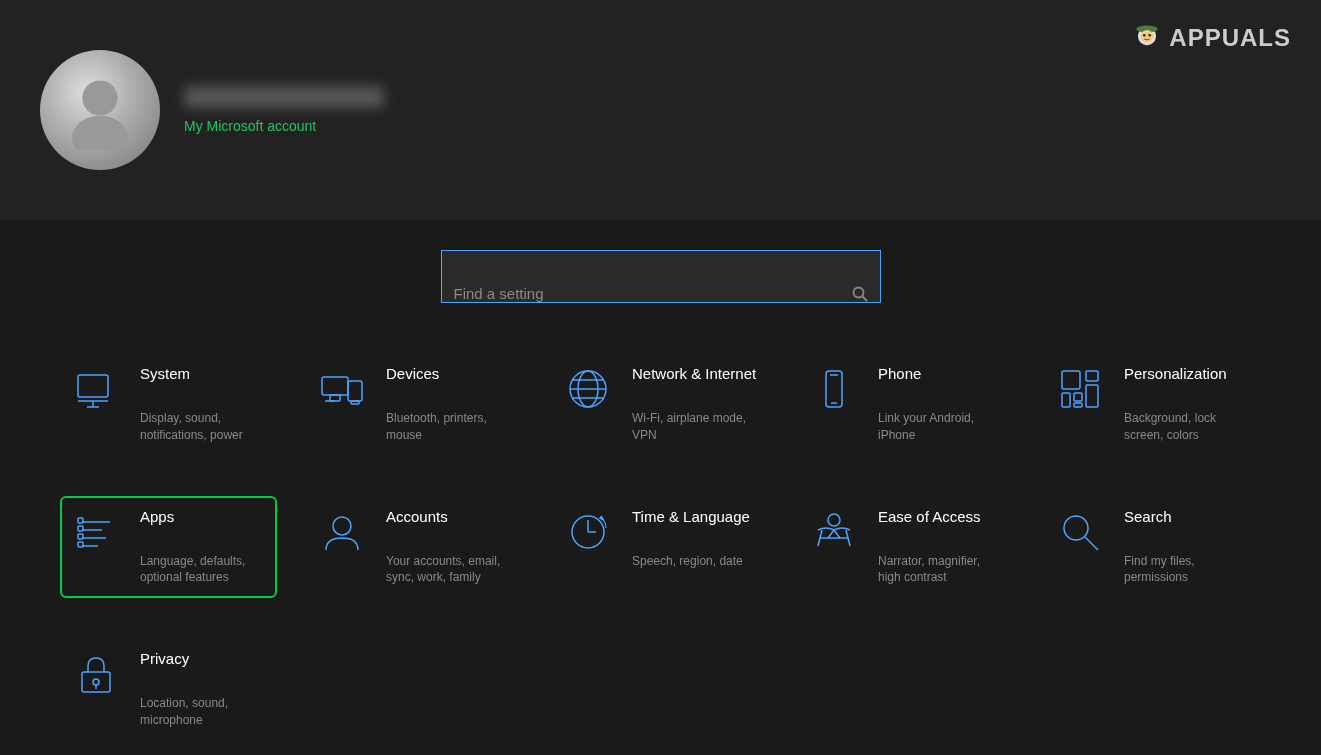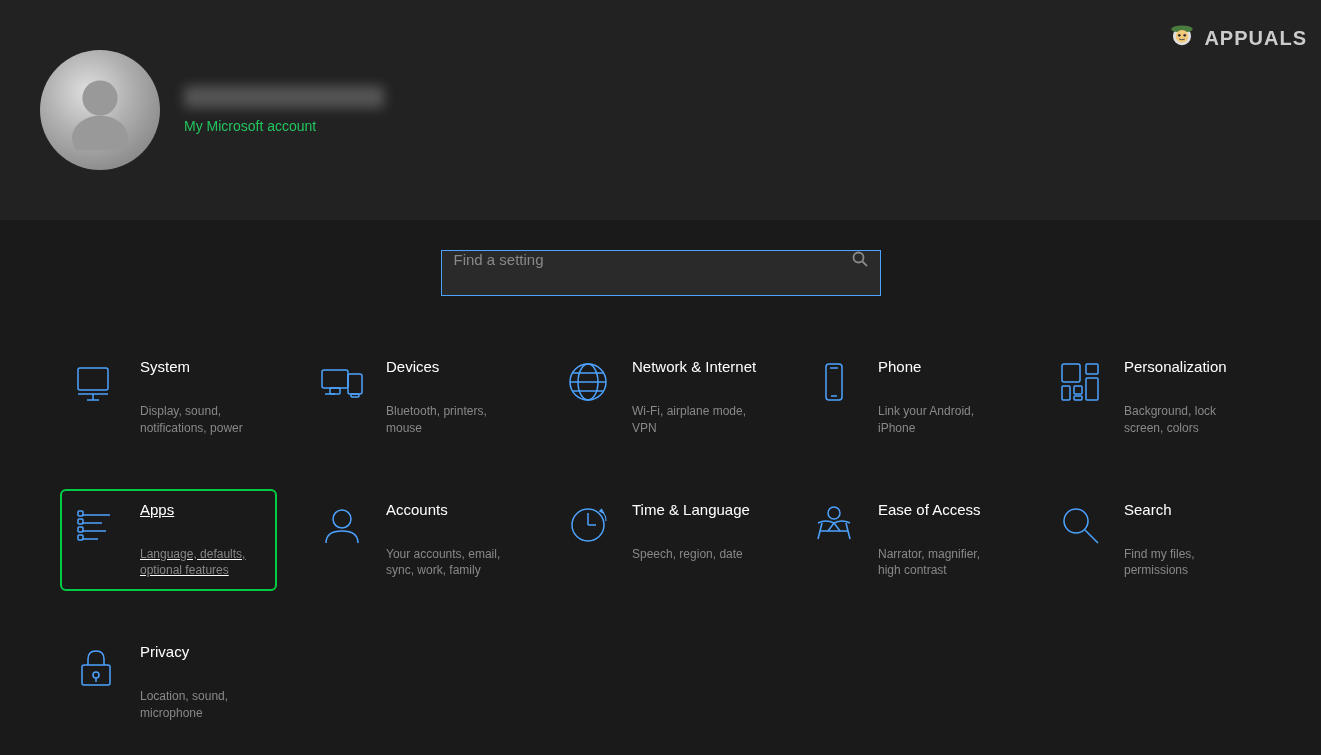--- a/index.html
+++ b/index.html
@@ -67,22 +67,22 @@
       color: #22c55e;
       font-size: 14px;
       text-decoration: none;
       cursor: pointer;
     }
 
     
     .watermark {
       position: absolute;
       top: 20px;
-      right: 14px;
-      font-size: 20px;
+      right: 30px;
+      font-size: 24px;
       font-weight: bold;
       color: #cccccc;
       letter-spacing: 1px;
       display: flex;
       align-items: center;
       gap: 4px;
     }
 
     .watermark-icon {
       width: 36px;
@@ -98,25 +98,25 @@
     
     .search-container {
       display: flex;
       justify-content: center;
       margin-bottom: 50px;
     }
 
     .search-box {
       width: 440px;
       display: flex;
-      align-items: flex-start;
+      align-items: flex-end;
       border: 1.5px solid #4da3ff;
       background-color: #2a2a2a;
       padding: 0 12px;
-      height: 46px;
+      height: 53px;
     }
 
     .search-input {
       background: transparent;
       border: none;
       outline: none;
       color: #cccccc;
       font-size: 15px;
       flex: 1;
       font-family: 'Segoe UI', Arial, sans-serif;
@@ -151,21 +151,20 @@
       gap: 20px;
       padding: 10px;
       cursor: pointer;
       border-radius: 4px;
       border: 2px solid transparent;
     }
 
     .settings-item.highlighted {
       border: 2px solid #00cc44;
       border-radius: 6px;
-      text-decoration: underline;
     }
 
     .settings-icon {
       color: #4da3ff;
       flex-shrink: 0;
       width: 48px;
       height: 48px;
       display: flex;
       align-items: center;
       justify-content: center;

